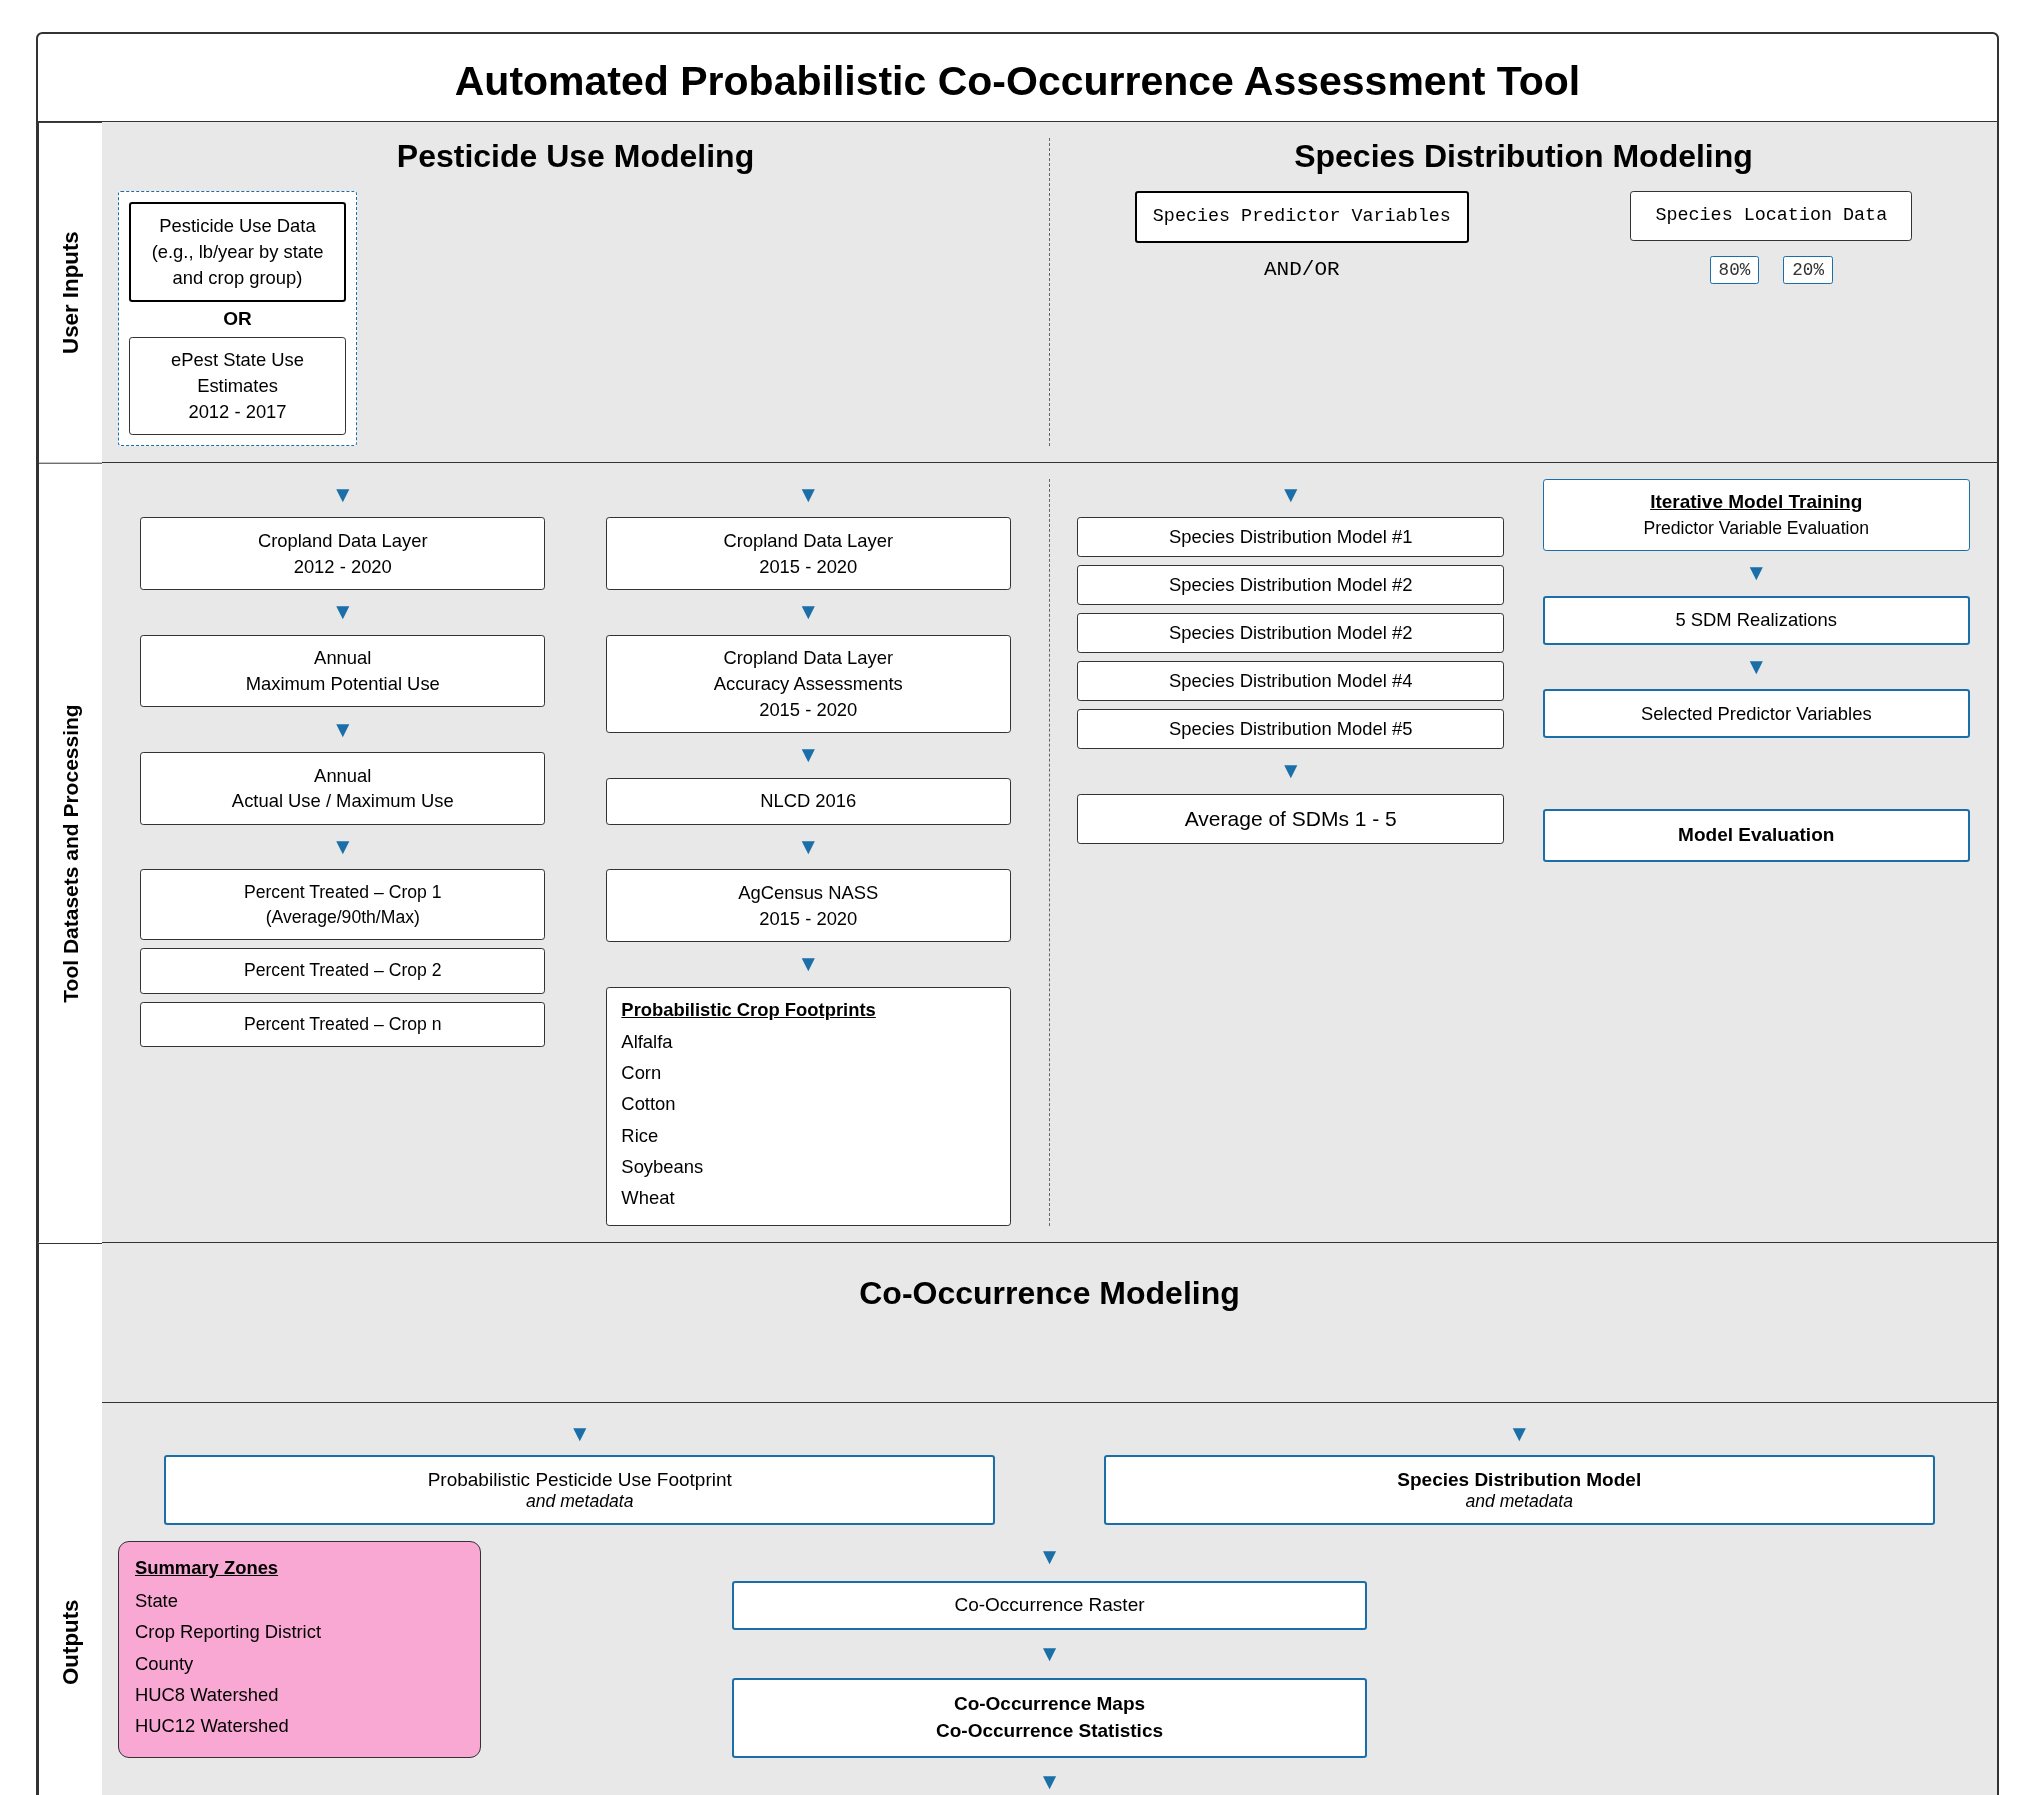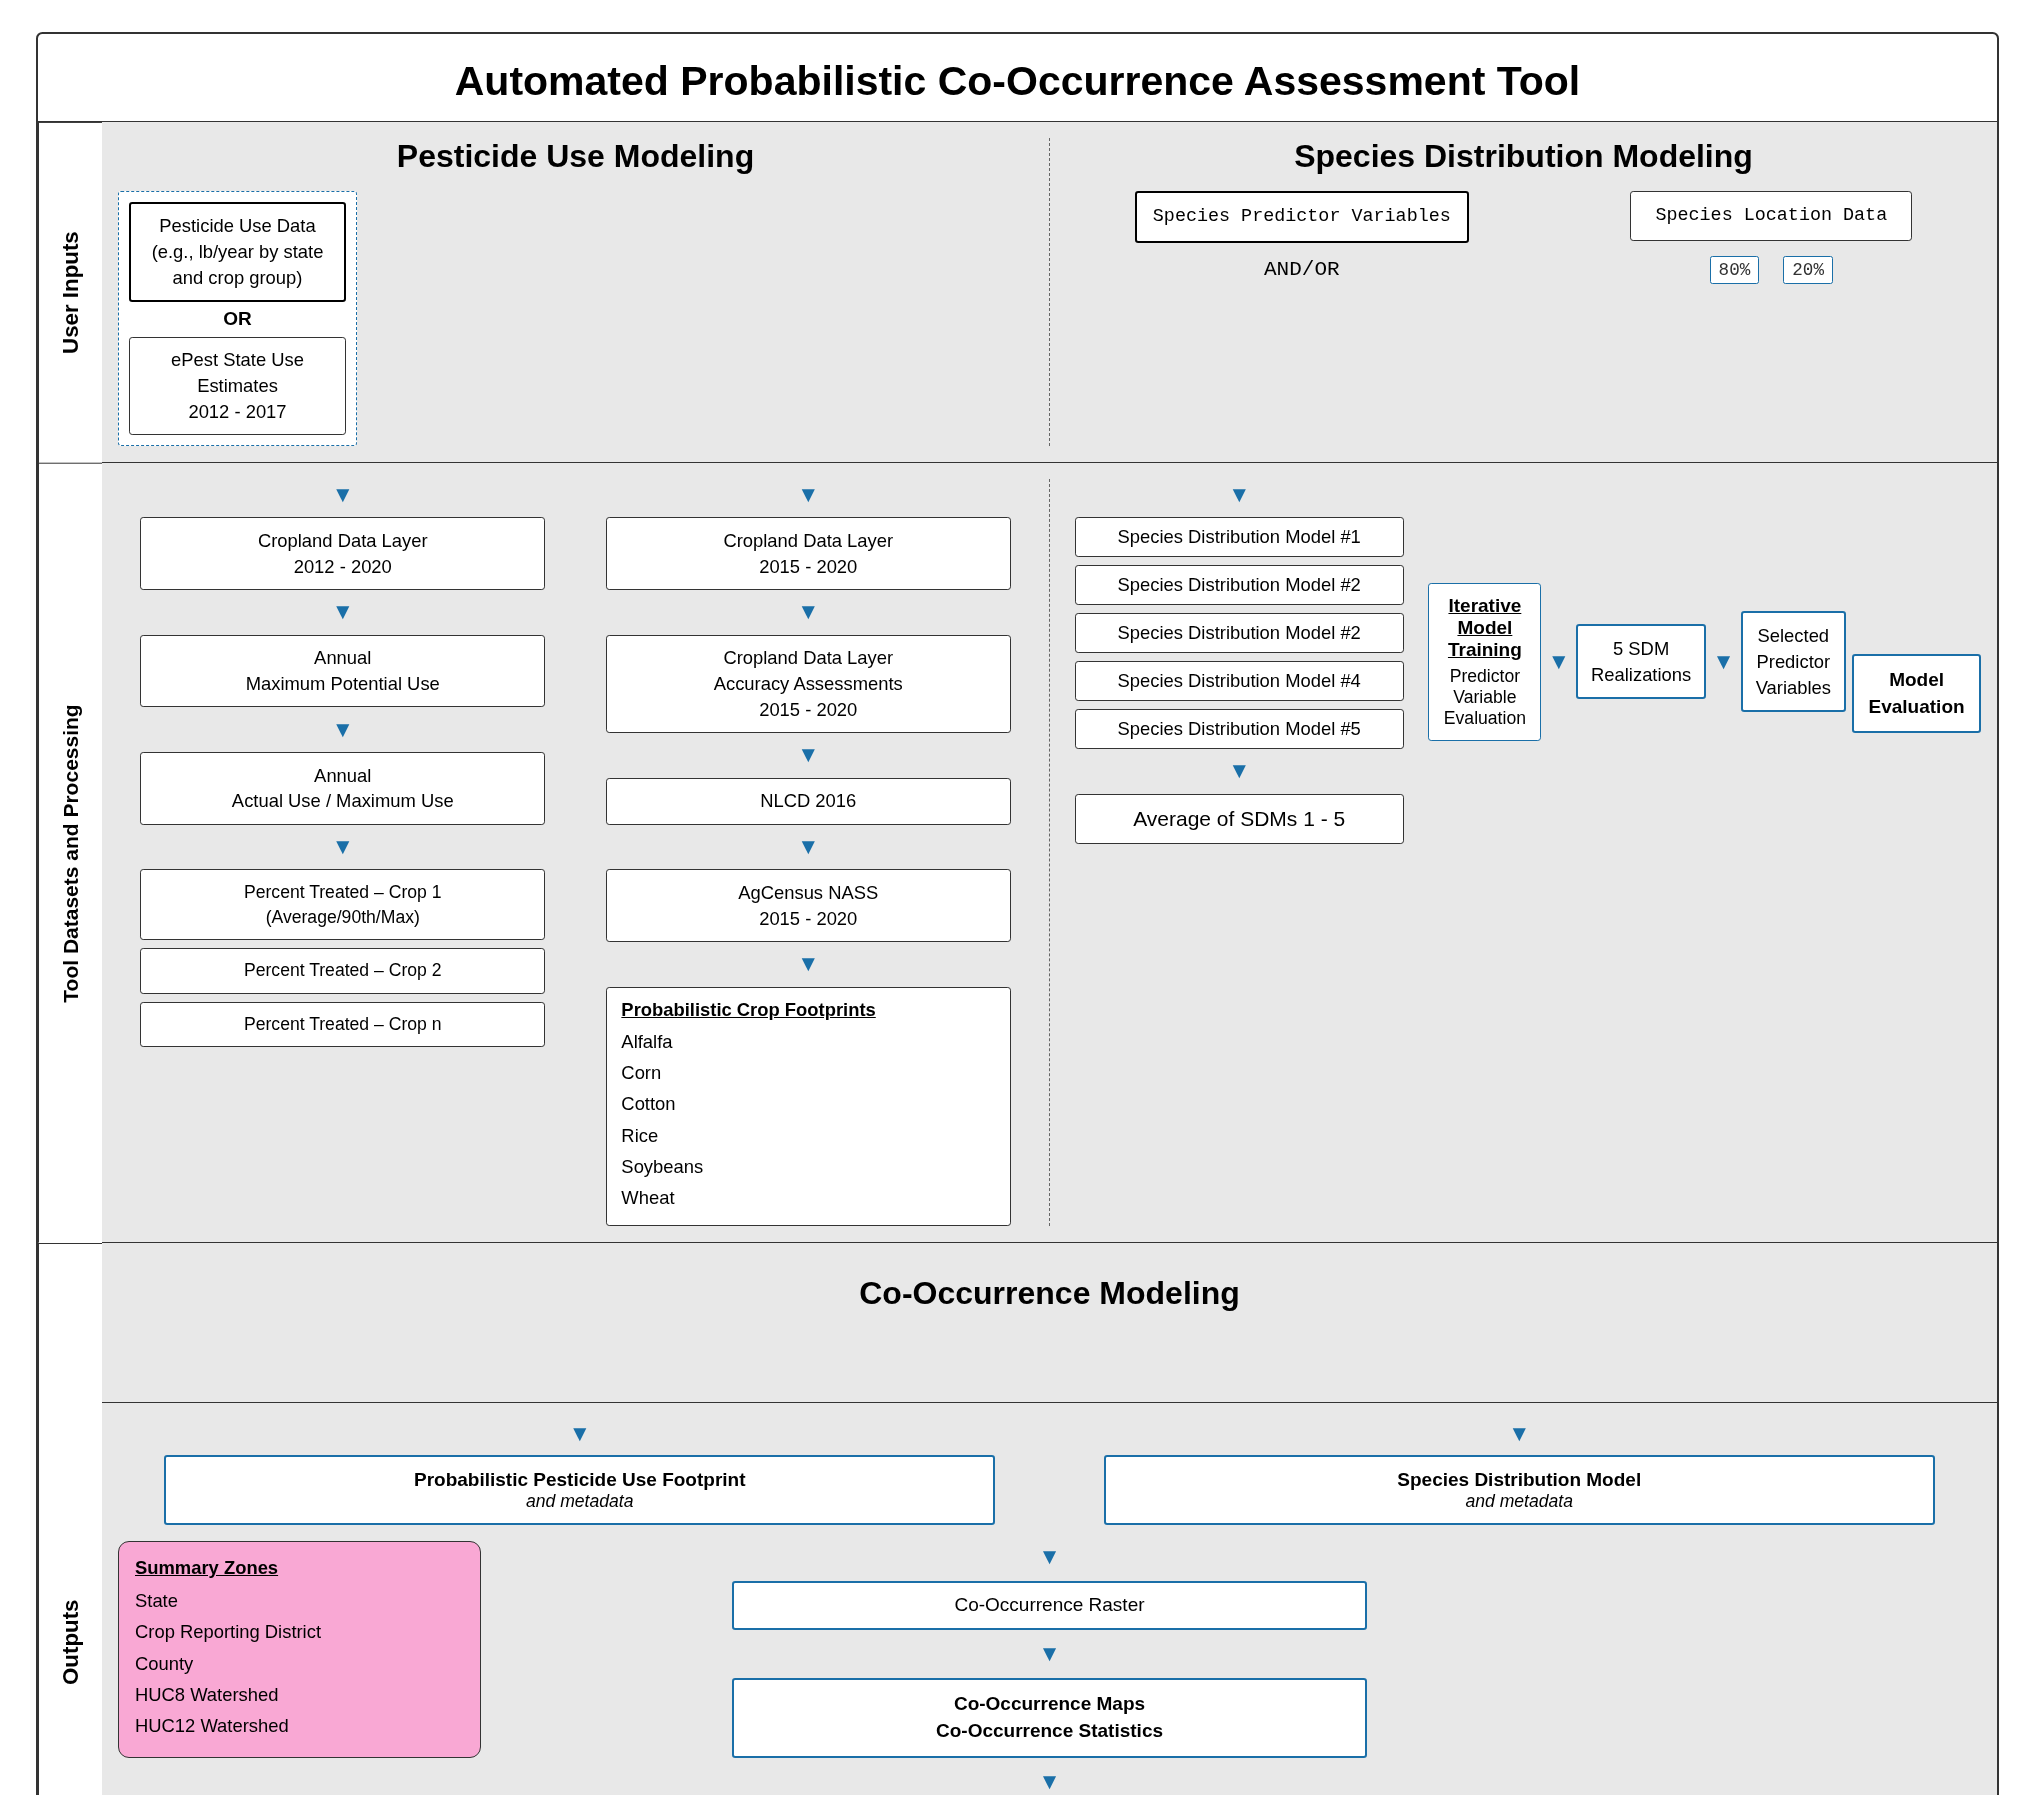--- a/index.html
+++ b/index.html
@@ -338,21 +338,21 @@
                   <div style="border:1.6px solid #333; border-radius:3.2px; padding:8px 11.2px; background:#fff; font-size:18.4px; text-align:center;">Species Distribution Model #1</div>
                   <div style="border:1.6px solid #333; border-radius:3.2px; padding:8px 11.2px; background:#fff; font-size:18.4px; text-align:center;">Species Distribution Model #2</div>
                   <div style="border:1.6px solid #333; border-radius:3.2px; padding:8px 11.2px; background:#fff; font-size:18.4px; text-align:center;">Species Distribution Model #2</div>
                   <div style="border:1.6px solid #333; border-radius:3.2px; padding:8px 11.2px; background:#fff; font-size:18.4px; text-align:center;">Species Distribution Model #4</div>
                   <div style="border:1.6px solid #333; border-radius:3.2px; padding:8px 11.2px; background:#fff; font-size:18.4px; text-align:center;">Species Distribution Model #5</div>
                 </div>
               <div class="arrow-down">▼</div>
               <div class="box" style="width:95%; font-size:21px;">Average of SDMs 1 - 5</div>
             </div>
 
-            <div style="flex:1; display:flex; flex-direction:row; align-items:center; gap:6.4px;">
+            <div style="flex:1; display:flex; flex-direction:column; align-items:center; gap:6.4px;">
 
               <div style="width:95%; border:1.6px solid #1a6fa8; border-radius:3.2px; padding:11.2px 14.4px; background:#fff; text-align:center;">
                 <div style="text-decoration:underline; font-weight:bold; font-size:19px;">Iterative Model Training</div>
                 <div style="font-size:17.6px; margin-top:4.8px;">Predictor Variable Evaluation</div>
               </div>
               <div class="arrow-down">▼</div>
               <div class="box-blue" style="width:95%; font-size:18.4px;">5 SDM Realizations</div>
               <div class="arrow-down">▼</div>
               <div class="box-blue" style="width:95%; font-size:18.4px;">Selected Predictor Variables</div>
               <div style="margin-top: 64px; width:95%;">
@@ -375,21 +375,21 @@
 
     <div class="row-section" style="min-height: 479px; border-bottom: none;">
       <div class="side-label-cell" style="width:64px; font-size:22.3px; border-bottom:none;">Outputs</div>
       <div class="section-content" style="background:#e8e8e8; border-bottom:none;">
 
         <div style="display:flex; flex-direction:row; justify-content:space-between; align-items:flex-start; gap:16px; margin-bottom:16px;">
 
           <div style="flex:1; display:flex; flex-direction:column; align-items:center; gap:4.8px;">
             <div class="arrow-down">▼</div>
             <div style="border:2.4px solid #1a6fa8; border-radius:3.2px; padding:11.2px 14.4px; background:#fff; text-align:center; width:90%;">
-              <div style="font-weight:bold; font-size:19px;">Probabilistic Pesticide Use Footprint</div>
+              <div style="font-weight:normal; font-size:19px;">Probabilistic Pesticide Use Footprint</div>
               <div style="font-style:italic; font-size:17.6px;">and metadata</div>
             </div>
           </div>
 
           <div style="flex:1; display:flex; flex-direction:column; align-items:center; gap:4.8px;">
             <div class="arrow-down">▼</div>
             <div style="border:2.4px solid #1a6fa8; border-radius:3.2px; padding:11.2px 14.4px; background:#fff; text-align:center; width:90%;">
               <div style="font-weight:bold; font-size:19px;">Species Distribution Model</div>
               <div style="font-style:italic; font-size:17.6px;">and metadata</div>
             </div>

